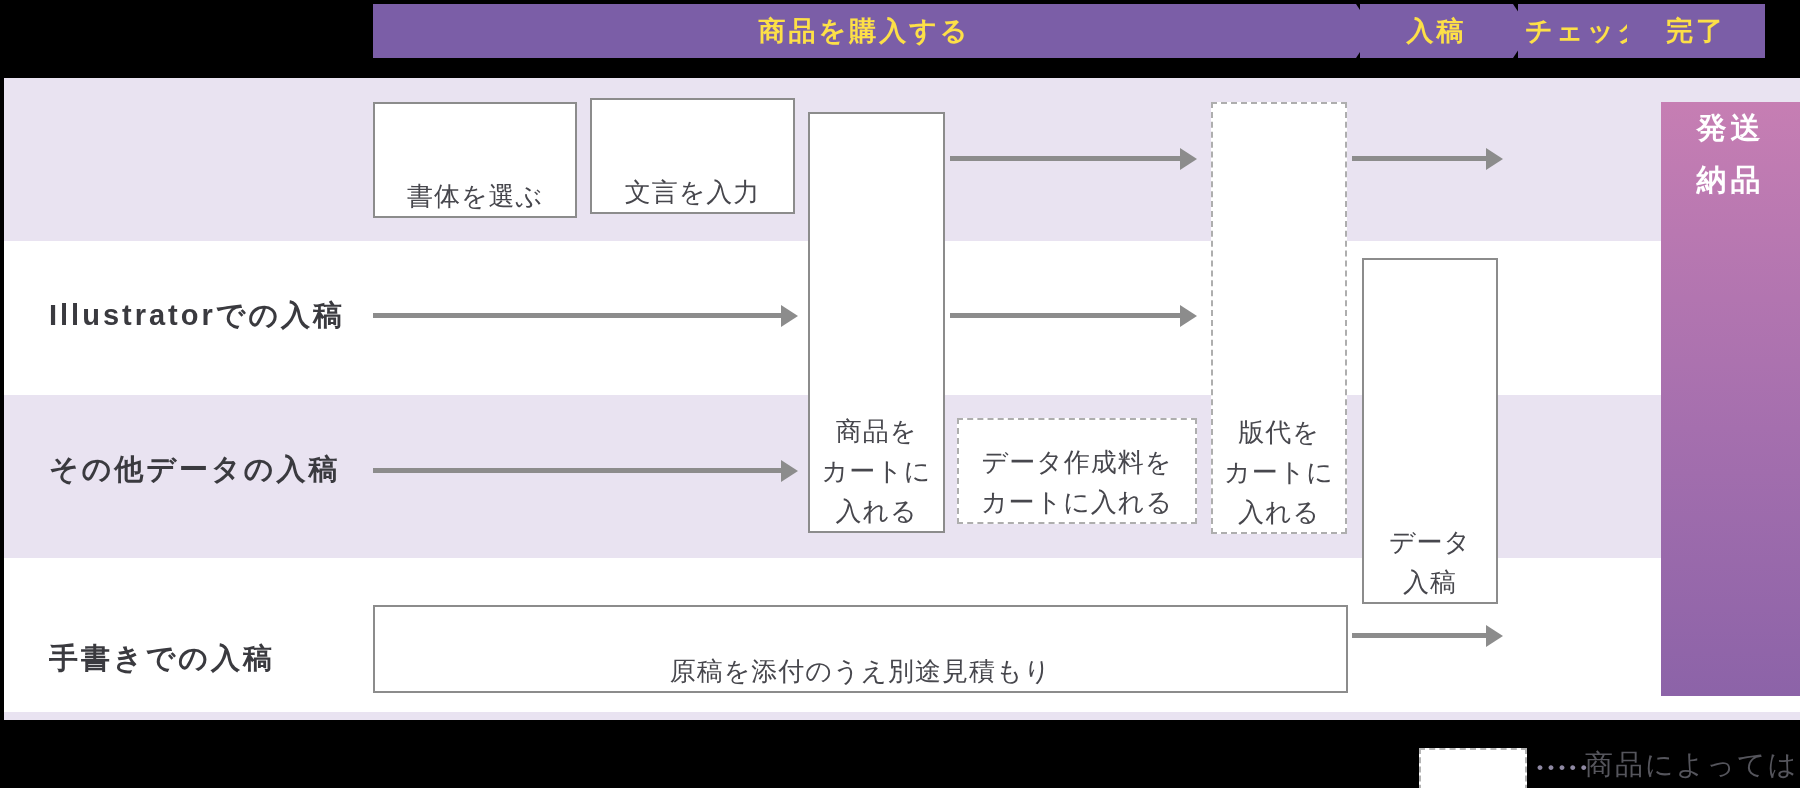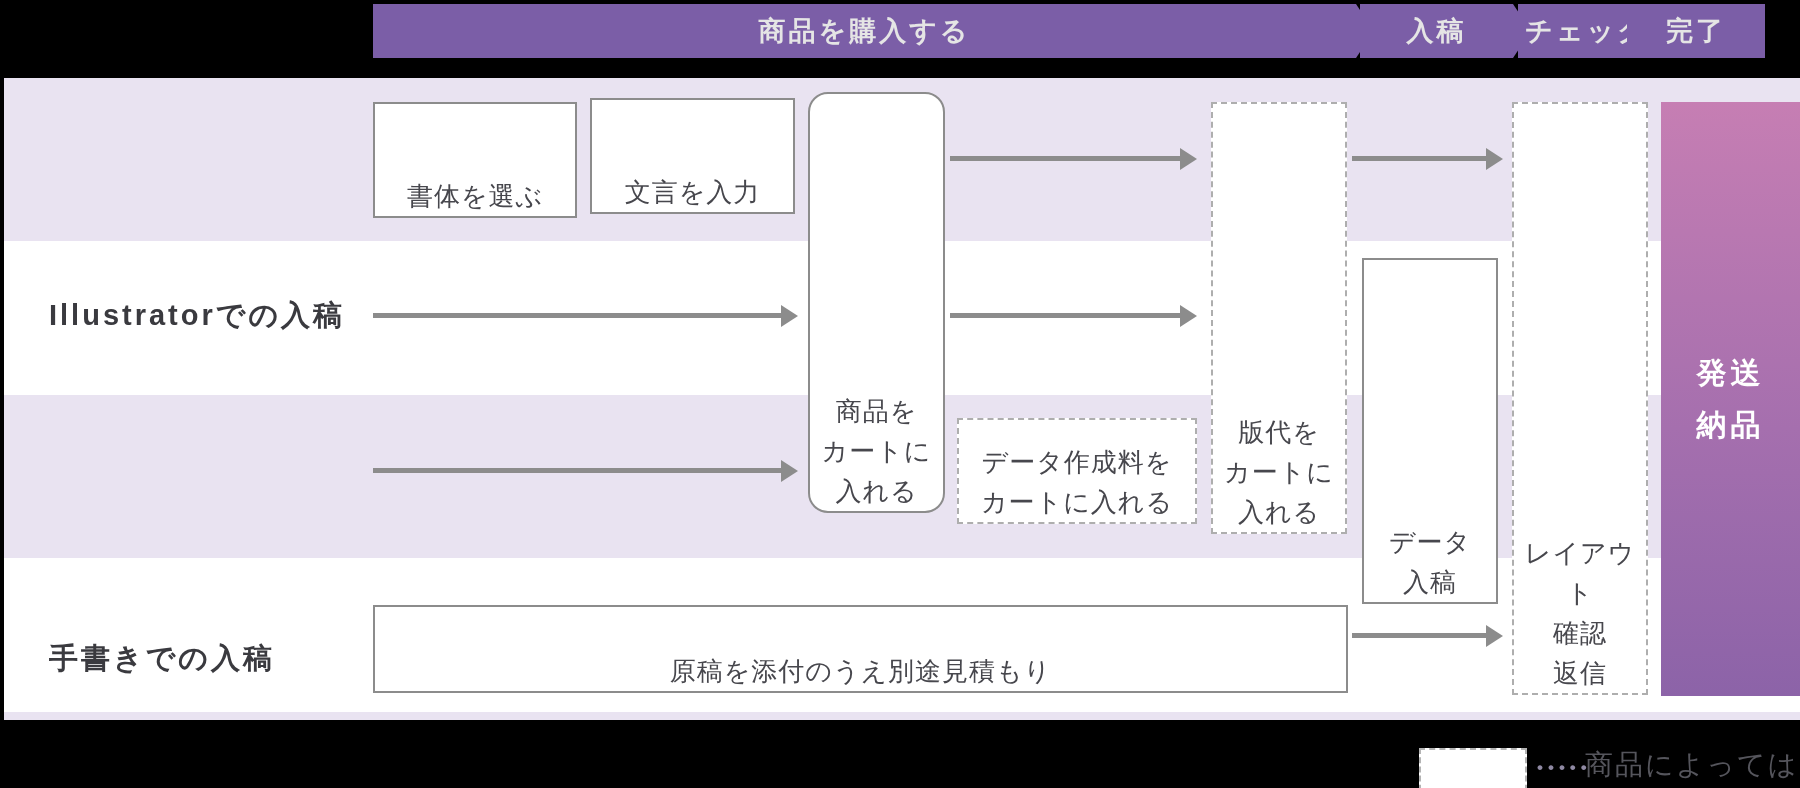--- a/index.html
+++ b/index.html
@@ -5,21 +5,21 @@
   html,body{margin:0;padding:0;background:#000;}
   #stage{
     position:relative;width:1800px;height:788px;background:#000;
     overflow:hidden;font-family:"Liberation Sans","DejaVu Sans",sans-serif;
     -webkit-font-smoothing:antialiased;
   }
   
   .chev{
     position:absolute;top:4px;height:54px;background:#7b5ea7;
     display:flex;align-items:center;justify-content:center;
-    color:#e5e5e5;font-weight:bold;font-size:27px;letter-spacing:3px;
+    color:#fde047;font-weight:bold;font-size:27px;letter-spacing:3px;
   }
   .chev.pointed{
     clip-path:polygon(0 0,calc(100% - 18px) 0,100% 50%,calc(100% - 18px) 100%,0 100%);
     padding-right:18px;
   }
   
   #content{
     position:absolute;left:4px;top:78px;width:1796px;height:642px;
     background:#e9e3f1;
   }
@@ -31,21 +31,21 @@
   
   .pbox{
     position:absolute;background:#fff;border:2px solid #8c8c8c;box-sizing:border-box;
     display:flex;align-items:flex-end;justify-content:center;text-align:center;
     color:#47474d;font-size:26px;letter-spacing:1px;
   }
   .pbox .lbl{white-space:pre-line;line-height:40px;}
   .pbox.dashed{border:2px dashed #aeaeae;}
   .grad-bar{
     position:absolute;background:linear-gradient(180deg,#c67eb3 0%,#a56fae 55%,#8c63a8 100%);
-    display:flex;align-items:center;justify-content:center;text-align:center;
+    display:flex;justify-content:center;text-align:center;
   }
   .grad-bar .lbl{white-space:pre-line;color:#fff;font-weight:bold;font-size:30px;
     letter-spacing:4px;line-height:52px;}
   
   .arrow{position:absolute;height:5px;background:#8c8c8c;}
   .arrow::after{
     content:"";position:absolute;right:-17px;top:50%;transform:translateY(-50%);
     width:0;height:0;border-left:17px solid #8c8c8c;
     border-top:11px solid transparent;border-bottom:11px solid transparent;
   }
@@ -81,31 +81,32 @@
       <span>完了</span>
     </div>
   </div>
 
   <div id="content">
     <div class="white-band" style="top:163px;height:154px;"></div>
     <div class="white-band" style="top:480px;height:154px;"></div>
   </div>
 
   <div class="row-label" style="top:316px;">Illustratorでの入稿</div>
+  <div class="row-label" style="top:470px;">その他データの入稿</div>
   <div class="row-label" style="top:635px;margin-top:24px;">手書きでの入稿</div>
 
   <div class="pbox" style="left:373px;top:102px;width:204px;height:116px;">
     <span class="lbl">書体を選ぶ</span>
   </div>
 
   <div class="pbox" style="left:590px;top:98px;width:205px;height:116px;">
     <span class="lbl">文言を入力</span>
   </div>
 
-  <div class="pbox" style="left:808px;top:92px;width:137px;height:421px;border-radius:20px;">
+  <div class="pbox" style="left:808px;top:112px;width:137px;height:421px;">
     <span class="lbl">商品を
 カートに
 入れる</span>
   </div>
 
   <div class="pbox dashed" style="left:957px;top:418px;width:240px;height:106px;">
     <span class="lbl">データ作成料を
 カートに入れる</span>
   </div>
 
@@ -113,25 +114,20 @@
     <span class="lbl">版代を
 カートに
 入れる</span>
   </div>
 
   <div class="pbox" style="left:1362px;top:258px;width:136px;height:346px;">
     <span class="lbl">データ
 入稿</span>
   </div>
 
-  <div class="pbox dashed" style="left:1512px;top:102px;width:136px;height:593px;">
-    <span class="lbl">レイアウト
-確認
-返信</span>
-  </div>
 
   <div class="grad-bar" style="left:1661px;top:102px;width:139px;height:594px;">
     <span class="lbl">発送
 納品</span>
   </div>
 
   <div class="pbox" style="left:373px;top:605px;width:975px;height:88px;">
     <span class="lbl">原稿を添付のうえ別途見積もり</span>
   </div>
 

